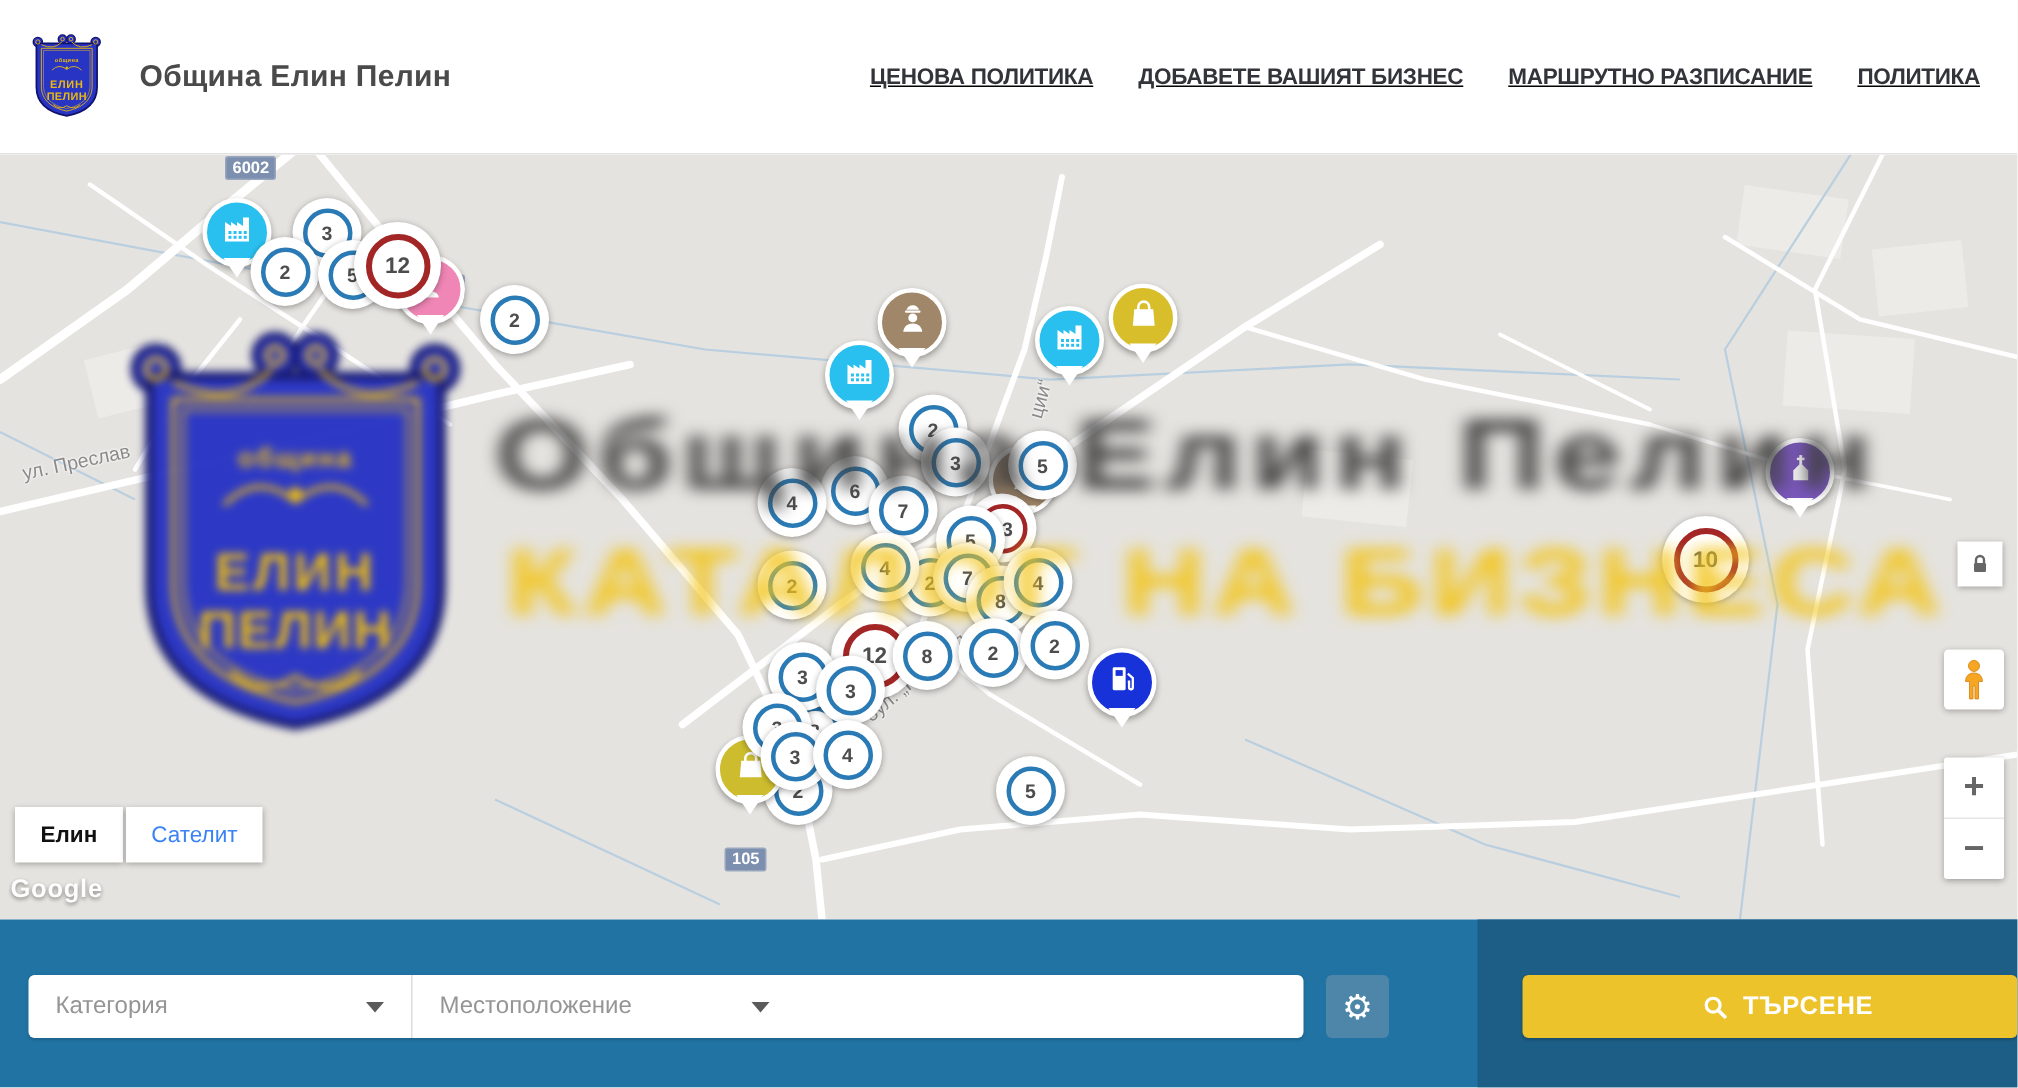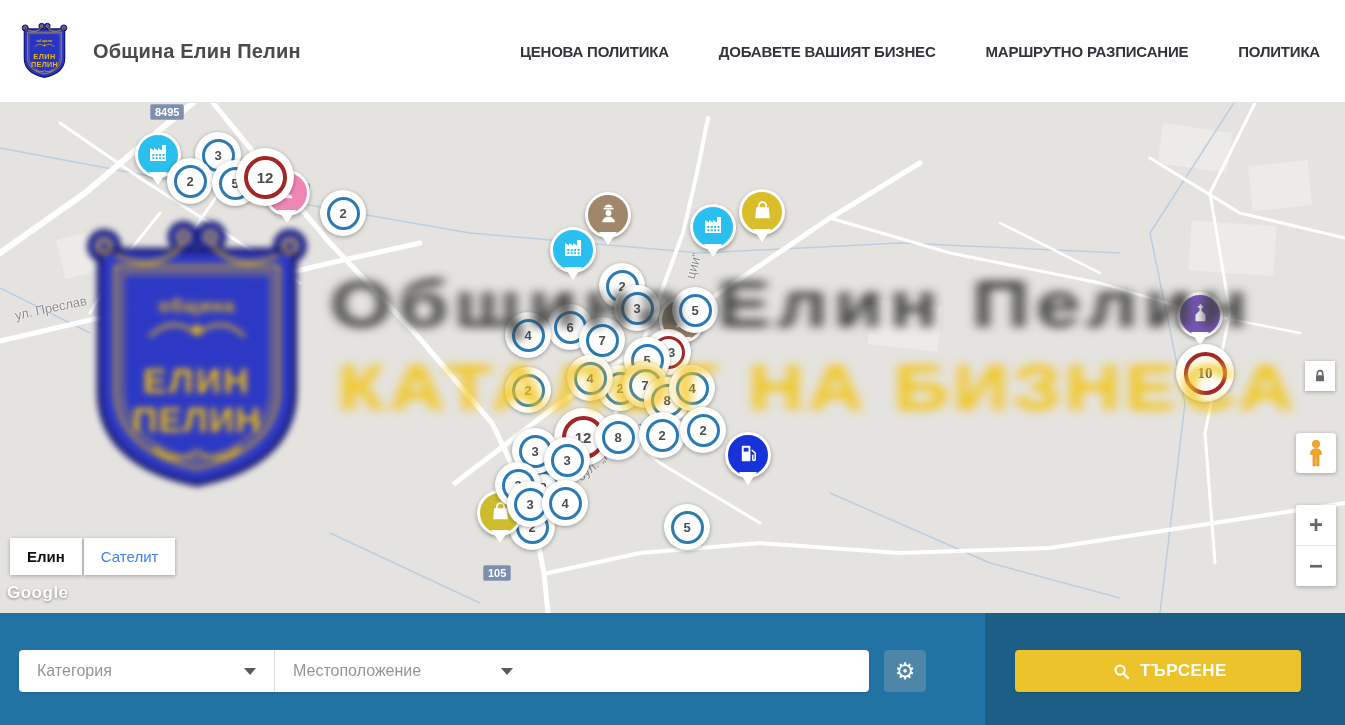--- a/index.html
+++ b/index.html
@@ -8,21 +8,21 @@
 
   
   .header { position:relative; width:1345px; height:103px; background:#fff;
     border-bottom:1px solid #e3e3e3; display:flex; align-items:center;
     justify-content:space-between; z-index:20; }
   .brand { display:flex; align-items:center; margin-left:21px; cursor:pointer; }
   .crest-small { width:47px; height:58px; }
   .titles { margin-left:25px; line-height:1.15; }
   .title-main { font-size:20px; font-weight:bold; color:#4a4a4a; letter-spacing:.2px; }
   .title-sub { font-size:18px; font-weight:bold; color:#e8ab10; letter-spacing:.4px; }
-  .nav { display:flex; align-items:center; gap:50px; margin-right:25px; }
+  .nav { display:flex; align-items:center; gap:30px; margin-right:25px;text-decoration:underline; }
   .nav a { font-size:15px; font-weight:bold; color:#32343a; text-decoration:none;
     letter-spacing:-.2px; cursor:pointer; white-space:nowrap; }
 
   
   .map { position:relative; width:1345px; height:510px; background:#e5e3df; overflow:hidden; }
   .roads { position:absolute; left:0; top:0; z-index:0; }
 
   .road-shield { position:absolute; z-index:1; background:#7c8fae; color:#fff;
     font-size:11px; font-weight:bold; padding:2px 4px 1px; border-radius:2px;
     border:1px solid #98a7bf; line-height:11px; min-width:14px; min-height:15px; text-align:center;}
@@ -97,21 +97,21 @@
     color:#555; padding:0 10px 0 12px; font-family:inherit; border-radius:4px; }
   .fld-keyword input::placeholder { color:#959595; }
   .fld-select { cursor:pointer; }
   .fld-cat { width:255px; } .fld-loc { width:257px; }
   .fld-select .val { font-size:16px; color:#959595; margin-left:18px; flex:1; }
   .fld-select .arr { width:0; height:0; border-left:6px solid transparent;
     border-right:6px solid transparent; border-top:7px solid #5a5a5a; margin-right:18px; }
   .gearbtn { position:absolute; left:884px; top:37px; width:42px; height:42px;
     background:#4d86a8; border-radius:4px; color:#fff; font-size:23px; display:flex;
     align-items:center; justify-content:center; cursor:pointer; border:0; }
-  .searchbtn { position:absolute; left:1015px; top:37px; width:286px; height:42px;
+  .searchbtn { position:absolute; left:1015px; top:37px; width:330px; height:42px;
     background:#edc32c; border:0; border-radius:4px; color:#fff; font-size:17px;
     font-weight:bold; letter-spacing:.5px; display:flex; align-items:center;
     justify-content:center; gap:10px; cursor:pointer;
     box-shadow:0 1px 2px rgba(0,0,0,.2);padding-left:24px; }
 </style>
 </head>
 <body>
 
 <div class="header">
   <div class="brand">
@@ -220,21 +220,21 @@
   <div class="ctl ctl-pegman">
     <svg width="26" height="28" viewBox="0 0 24 26">
       <circle cx="12" cy="4.6" r="3.4" fill="#f6a623" stroke="#d78c1e" stroke-width=".6"></circle>
       <path d="M12 9c-3.2 0-5.2 2-5.2 5.2h2.4V25h2.2v-8h1.2v8h2.2V14.2h2.4C17.2 11 15.2 9 12 9z" fill="#f6a623" stroke="#d78c1e" stroke-width=".6"></path>
     </svg>
   </div>
   <div class="zoomctl">
     <div>+</div>
     <div>−</div>
   </div>
-<div class="road-shield" style="left: 150px; top: 1px;">8495</div>
+<div class="road-shield" style="left: 150px; top: 1px;">6002</div>
     <div class="road-shield" style="left: 296px; top: 80px;"></div>
     <div class="road-shield" style="left: 483px; top: 462px;">105</div>
     <div class="street-label" style="left: 15px; top: 205px; transform: rotate(-12deg);">ул. Преслав</div>
     <div class="street-label" style="left: 578px; top: 368px; transform: rotate(-40deg);">бул. „Новосел</div>
     <div class="street-label" style="left: 690px; top: 168px; transform: rotate(-75deg);">ции“</div>
     <div class="pin" style="background: rgb(41, 192, 239); left: 135px; top: 29px;">
       <span><svg viewBox="0 0 24 24" width="24" height="24">
           <path fill="#fff" d="M4 20V7l4 2.6V7l4 2.6V7l4 2.6V4h4v16H4z"></path>
           <g fill="#29c0ef">
             <rect x="6.3" y="13" width="2" height="2"></rect>
@@ -412,21 +412,21 @@
     </div>
     <div class="cluster" style="left: 542px; top: 377px;">
       <div class="ring" style="border-color: rgb(42, 122, 181);">4</div>
     </div>
     <div class="cluster behind" style="left: 509px; top: 401px;">
       <div class="ring" style="border-color: rgb(42, 122, 181);">2</div>
     </div>
     <div class="cluster" style="left: 664px; top: 401px;">
       <div class="ring" style="border-color: rgb(42, 122, 181);">5</div>
     </div>
-    <div class="cluster big" style="left: 1176px; top: 241px; font-family: Liberation Serif, serif;">
+    <div class="cluster big" style="left: 1108px; top: 241px;">
       <div class="ring" style="border-color: rgb(163, 38, 38);">10</div>
     </div>
   </div>
 
 <div class="searchbar">
   <div class="dark-panel"></div>
 
   <div class="fieldbar">
     <div class="fld fld-select fld-cat">
       <span class="val">Категория</span>

